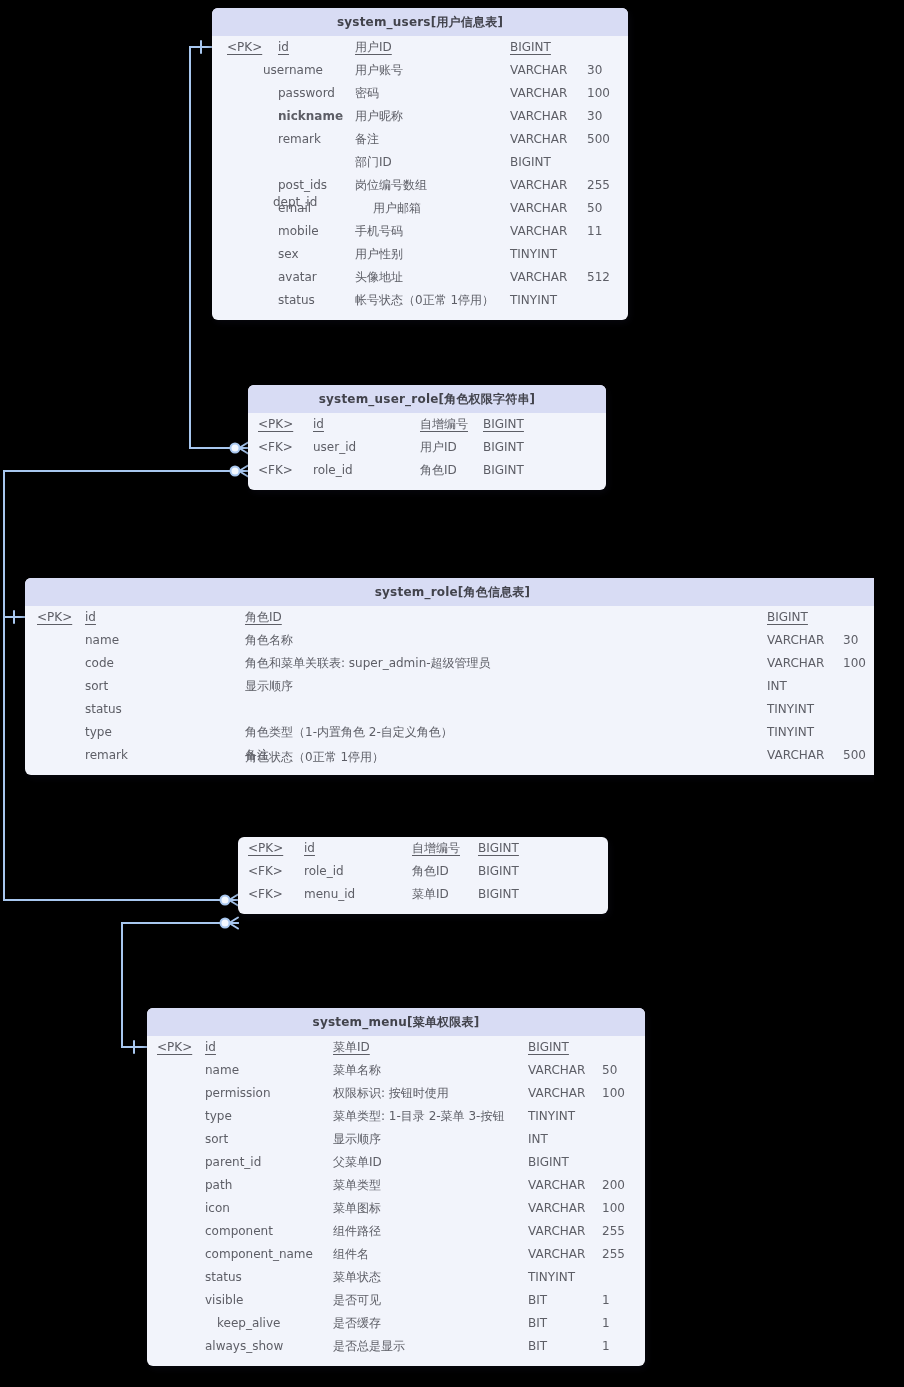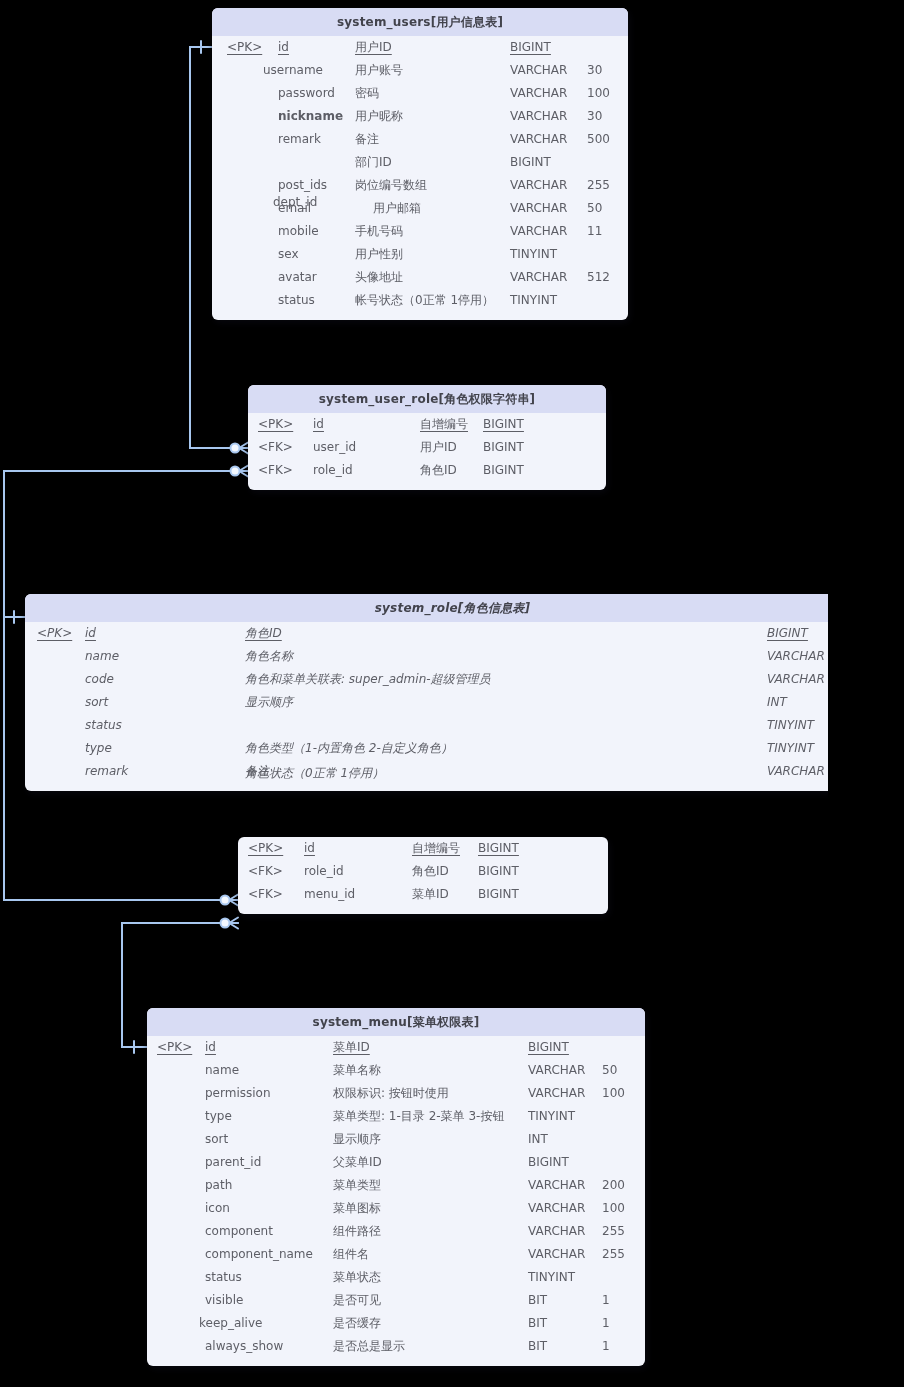--- a/index.html
+++ b/index.html
@@ -1,19 +1,20 @@
 <!DOCTYPE html>
 <html style="--background: #000000; --table-header-bg: #d8dcf4; --table-body-bg: #f2f4fb; --title-text: #42434c; --row-text: #5d5e66; --connector: #a8c7ef;"><head>
 <meta charset="utf-8">
 <style>
   html,body{margin:0;padding:0;background:#000000;}
   #canvas{
     position:relative;width:828px;height:1387px;overflow:hidden;
     background:var(--background,#000000);
     font-family:"DejaVu Sans","Liberation Sans",sans-serif;
+    padding-left:46px;
   }
   #connector-layer{position:absolute;left:0;top:0;width:904px;height:1387px;}
   .conn-line{fill:none;stroke:var(--connector,#a8c7ef);stroke-width:2;stroke-linecap:round;}
   .conn-circle{fill:#f3f8ff;stroke:var(--connector,#a8c7ef);stroke-width:2;}
   .entity{
     position:absolute;border-radius:6px;
     background:var(--table-body-bg,#f2f4fb);
     box-shadow:2px 3px 7px rgba(8,8,14,0.9);
     padding-bottom:8px;
   }
@@ -154,21 +155,21 @@
           <span class="cell" style="left: 235px;">BIGINT</span>
         </div>
         <div class="field-row">
           <span class="cell" style="left: 10px;">&lt;FK&gt;</span>
           <span class="cell" style="left: 65px;">role_id</span>
           <span class="cell" style="left: 172px;">角色ID</span>
           <span class="cell" style="left: 235px;">BIGINT</span>
         </div>
       </div>
     </div>
-    <div class="entity" style="left: 25px; top: 594px; width: 855px; font-style: italic;">
+    <div class="entity" style="left: 25px; top: 578px; width: 855px;">
       <div class="entity-title">system_role[角色信息表]</div>
       <div>
         <div class="field-row pk">
           <span class="cell" style="left: 12px;">&lt;PK&gt;</span>
           <span class="cell" style="left: 60px;">id</span>
           <span class="cell" style="left: 220px;">角色ID</span>
           <span class="cell" style="left: 742px;">BIGINT</span>
         </div>
         <div class="field-row">
           <span class="cell" style="left: 60px;">name</span>
@@ -292,21 +293,21 @@
           <span class="cell" style="left: 186px;">菜单状态</span>
           <span class="cell" style="left: 381px;">TINYINT</span>
         </div>
         <div class="field-row">
           <span class="cell" style="left: 58px;">visible</span>
           <span class="cell" style="left: 186px;">是否可见</span>
           <span class="cell" style="left: 381px;">BIT</span>
           <span class="cell" style="left: 455px;">1</span>
         </div>
         <div class="field-row">
-          <span class="cell" style="left: 52px;">keep_alive</span>
+          <span class="cell" style="left: 70px;">keep_alive</span>
           <span class="cell" style="left: 186px;">是否缓存</span>
           <span class="cell" style="left: 381px;">BIT</span>
           <span class="cell" style="left: 455px;">1</span>
         </div>
         <div class="field-row">
           <span class="cell" style="left: 58px;">always_show</span>
           <span class="cell" style="left: 186px;">是否总是显示</span>
           <span class="cell" style="left: 381px;">BIT</span>
           <span class="cell" style="left: 455px;">1</span>
         </div>

